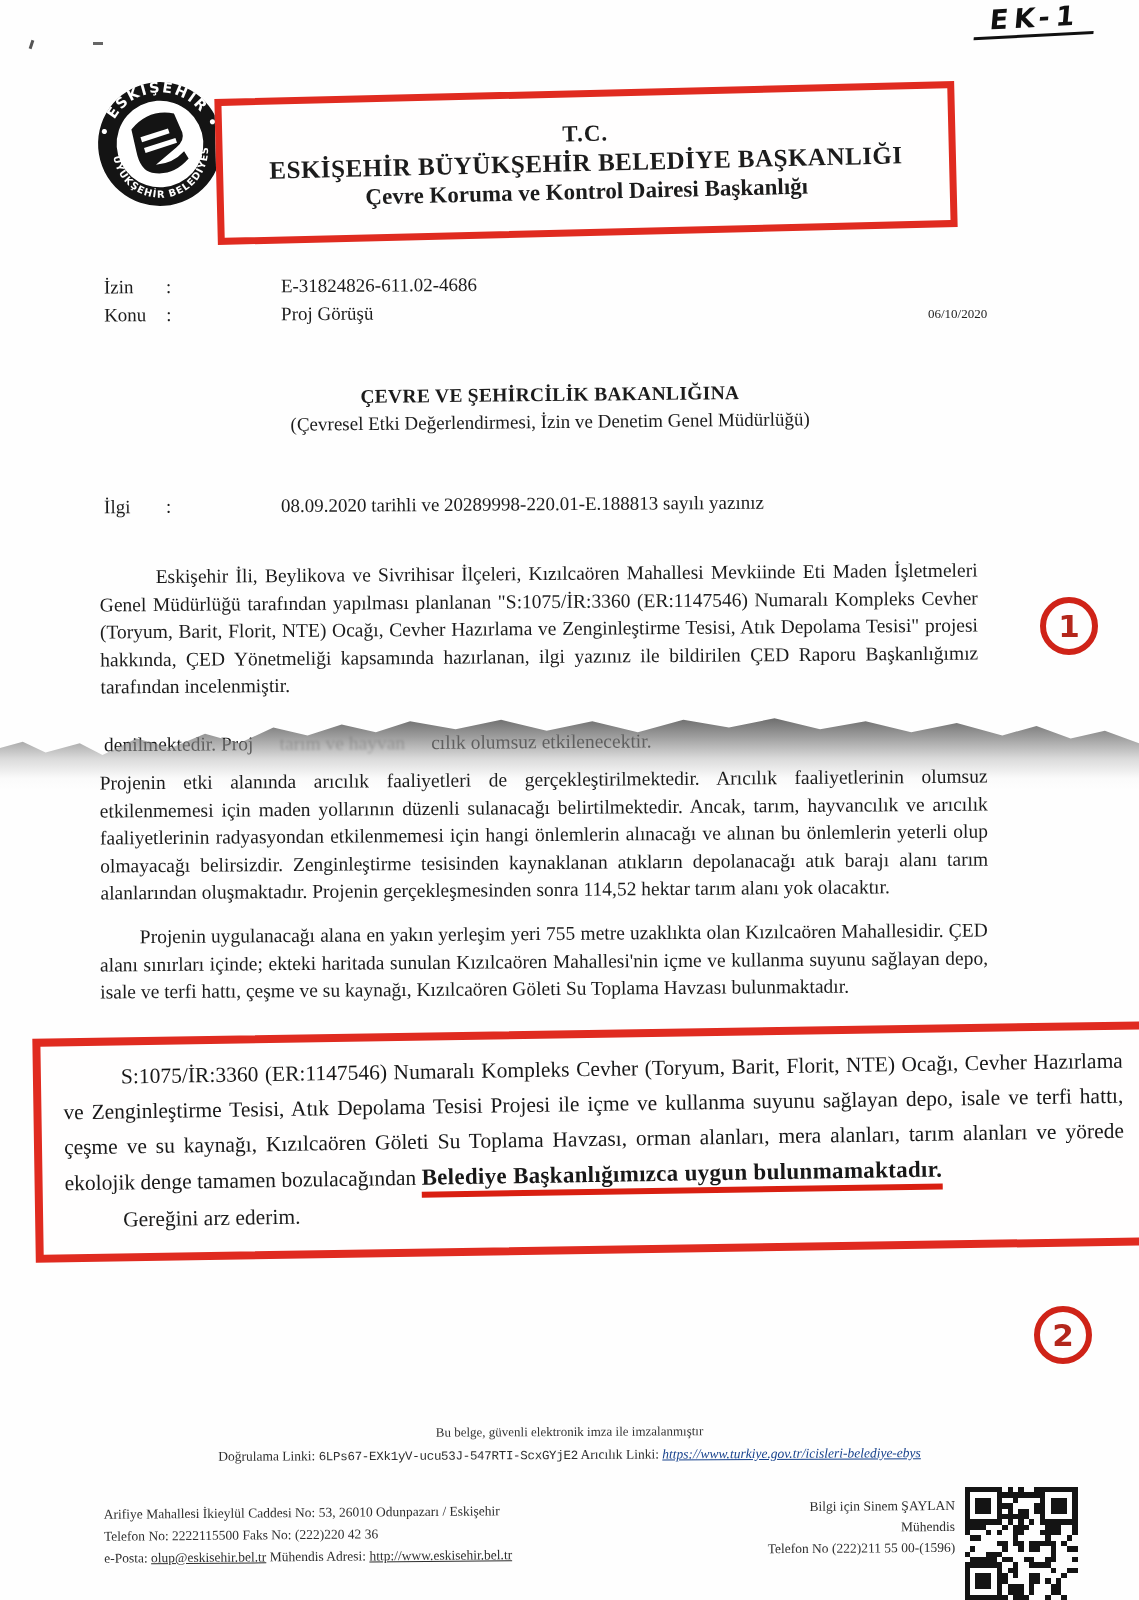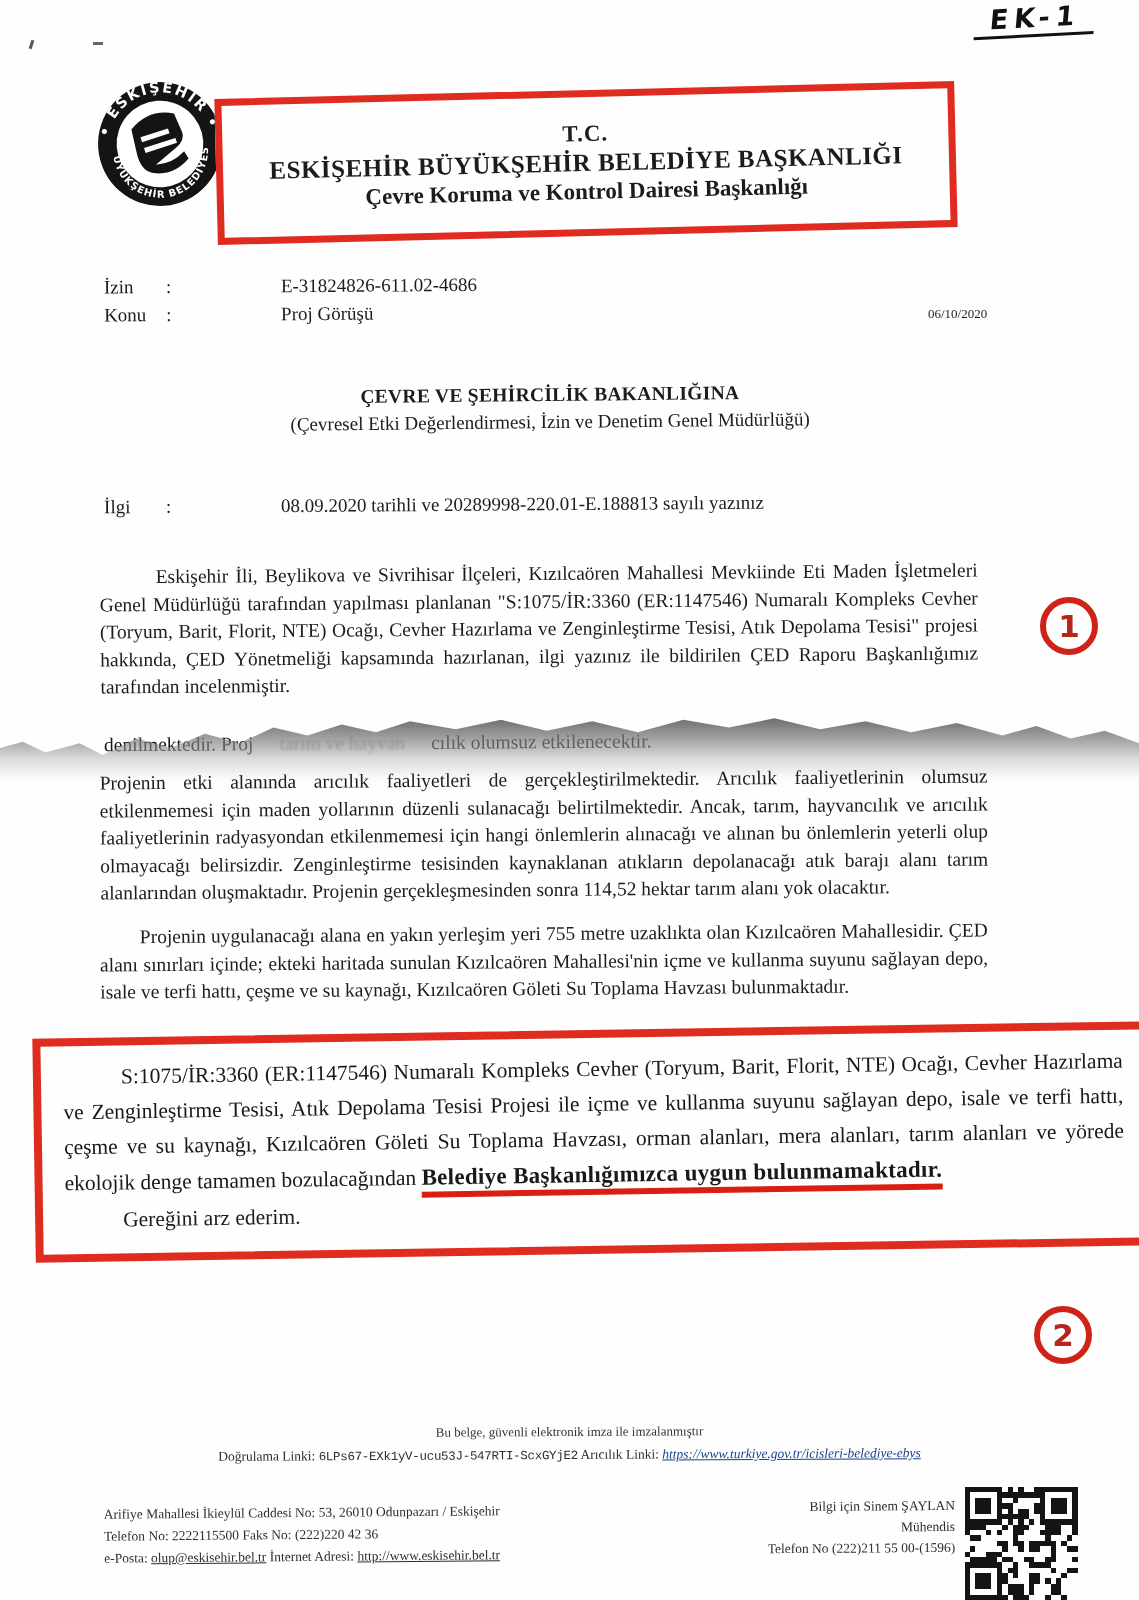--- a/index.html
+++ b/index.html
@@ -209,21 +209,21 @@
     <span>Arıcılık Linki:</span>
     <span class="verify-link">https://www.turkiye.gov.tr/icisleri-belediye-ebys</span>
   </div>
 
   <div class="footer-left">
     <div>Arifiye Mahallesi İkieylül Caddesi No: 53, 26010 Odunpazarı / Eskişehir</div>
     <div>Telefon No: 2222115500 Faks No: (222)220 42 36</div>
     <div>
       <span>e-Posta:</span>
       <span class="u">olup@eskisehir.bel.tr</span>
-      <span>İnternet Adresi:</span>
+      <span>Mühendis Adresi:</span>
       <span class="u">http://www.eskisehir.bel.tr</span>
     </div>
   </div>
 
   <div class="footer-right">
     <div>Bilgi için Sinem ŞAYLAN</div>
     <div>Mühendis</div>
     <div>Telefon No (222)211 55 00-(1596)</div>
   </div>
 

